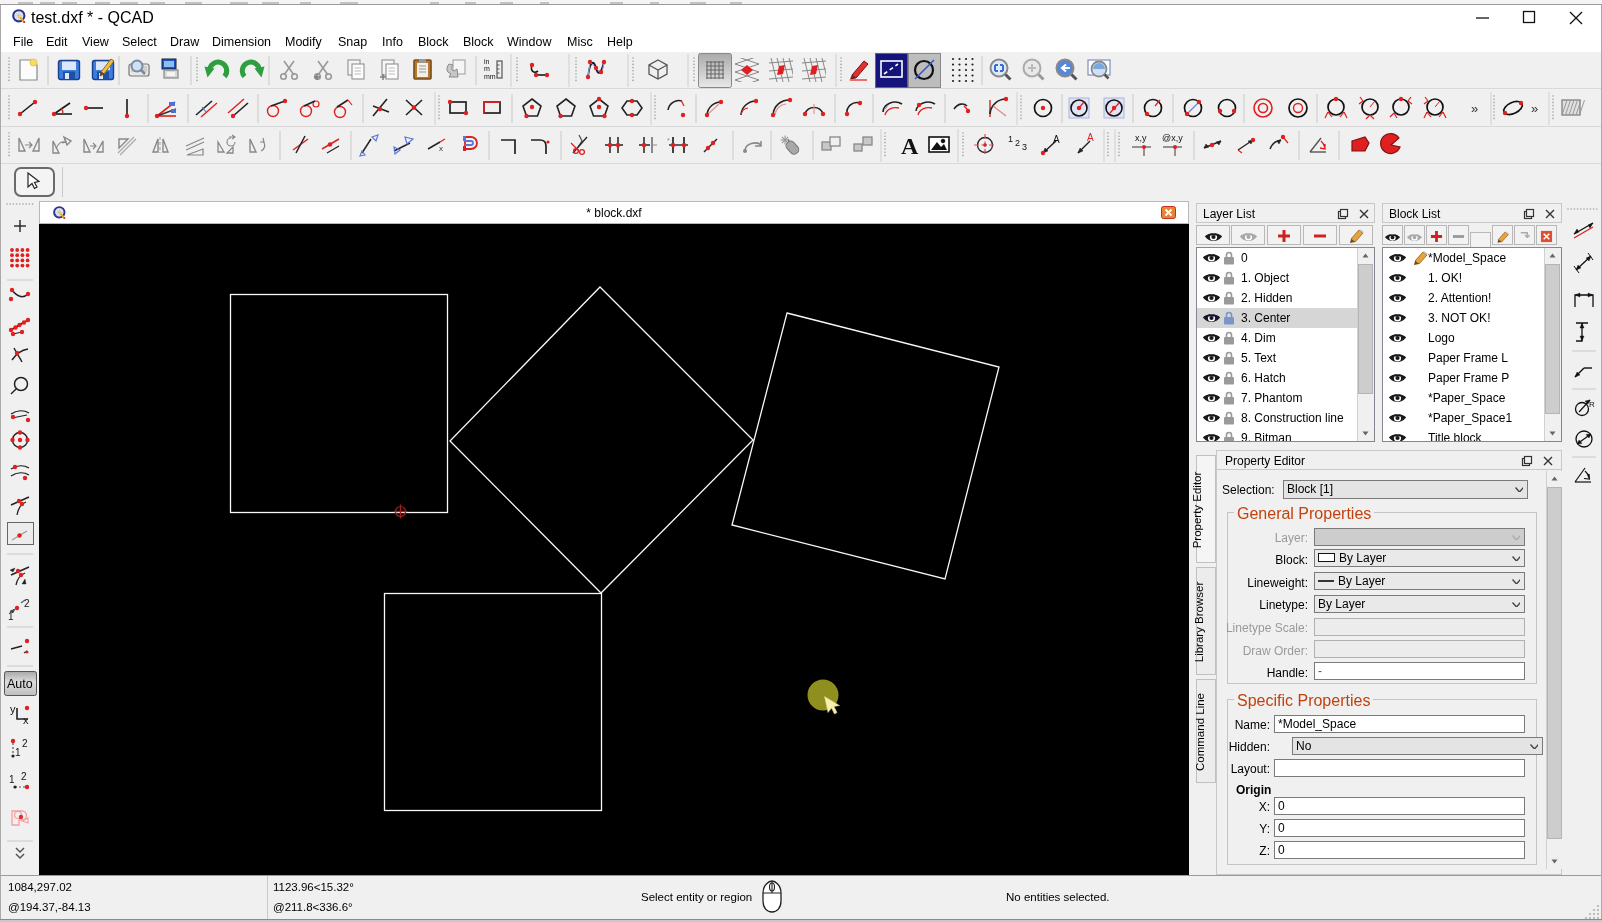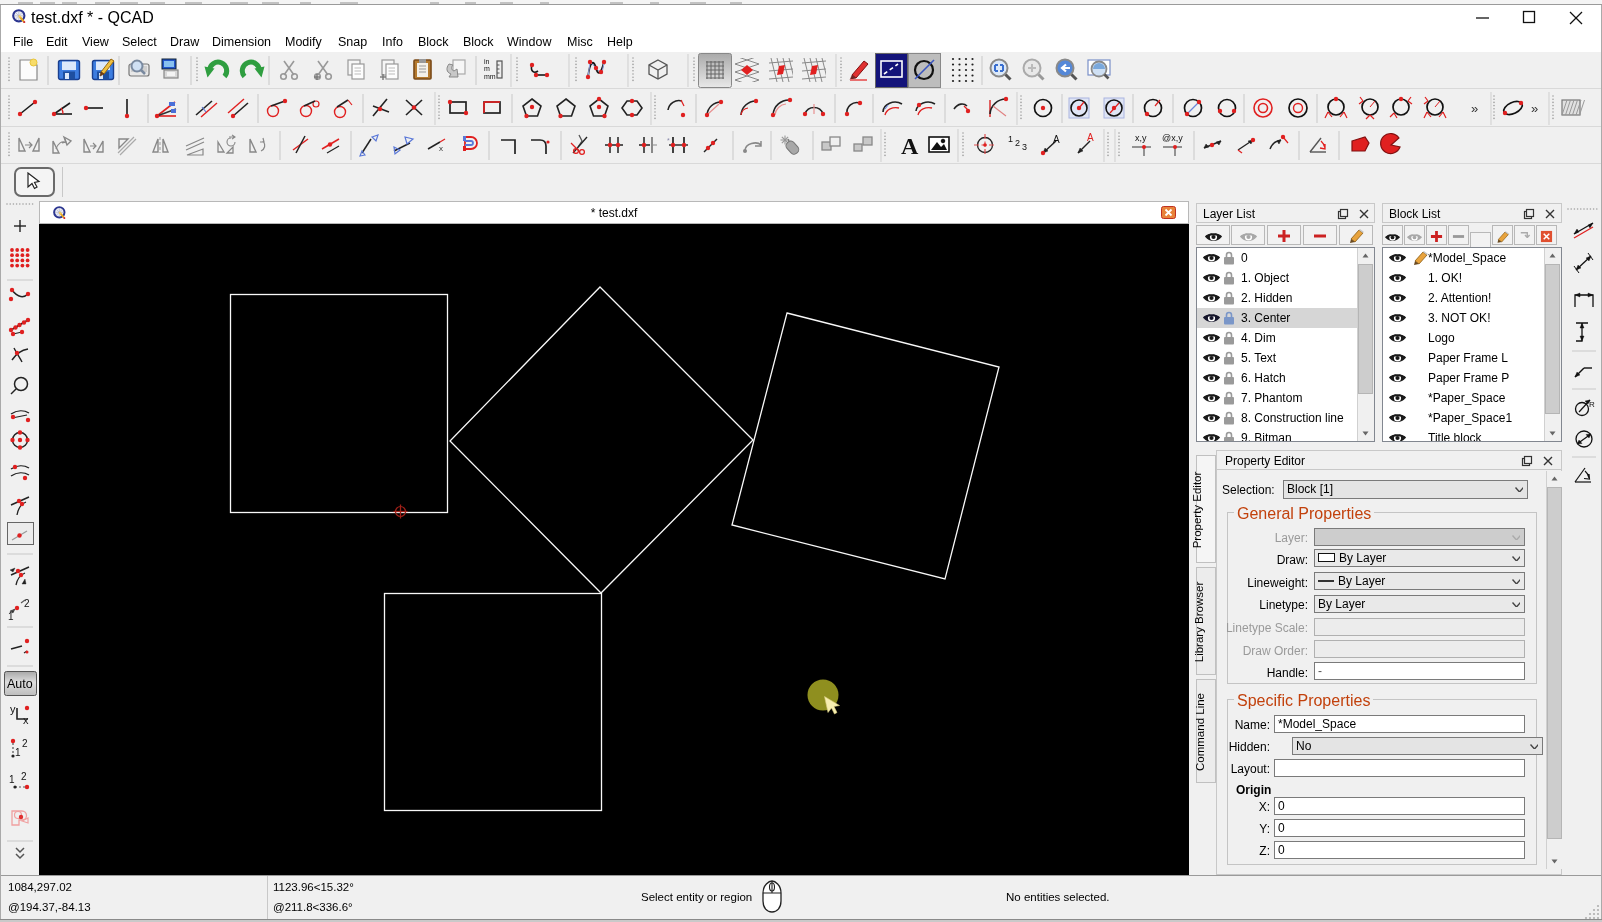--- a/index.html
+++ b/index.html
@@ -1097,21 +1097,21 @@
       </g>
     </svg></div>
 <div class="abs" style="left:39px;top:201px;width:1150px;height:23px;background:#fff;border:1px solid #b8b8b8"></div>
 <svg class="abs" style="left:53px;top:206px" width="13" height="13" viewBox="0 0 14 14">
 <circle cx="6.8" cy="6.8" r="5.6" fill="#eceef6" stroke="#2b3590" stroke-width="2.1"></circle>
 <path d="M2 6.8 h9.6 M6.8 2 v9.6 M3.5 3.5 l6.6 6.6 M10.1 3.5 l-6.6 6.6" stroke="#aab" stroke-width="0.6"></path>
 <path d="M7.5 7.5 L11.8 12.6" stroke="#e8a820" stroke-width="2"></path>
 <path d="M6.8 6.6 L8.6 8.4" stroke="#f6d060" stroke-width="2"></path>
 <circle cx="12.2" cy="13" r="1.1" fill="#d03030"></circle>
 </svg>
-<div class="abs" style="left:39px;top:206px;width:1150px;text-align:center;font-size:12px">* test.dxf</div>
+<div class="abs" style="left:39px;top:206px;width:1150px;text-align:center;font-size:12px">* block.dxf</div>
 <svg class="abs" style="left:1161px;top:206px" width="15" height="13">
 <rect x="0.5" y="0.5" width="14" height="12" rx="2" fill="#e8833a" stroke="#c03020"></rect>
 <path d="M4.5 3.5 L10.5 9.5 M10.5 3.5 L4.5 9.5" stroke="#fff" stroke-width="1.8"></path>
   </svg>
 <div class="abs" style="left:39px;top:224px;width:1150px;height:651px;background:#000"><svg width="1150" height="651" viewBox="0 0 1150 651" style="">
       <rect x="191.5" y="70.5" width="217" height="218" rx="0" fill="none" stroke="#f8f8f8" stroke-width="1.3"></rect>
       <path d="M561 63 L714 216 L562 369 L411 217 z" fill="none" stroke="#f8f8f8" stroke-width="1.3"></path>
       <path d="M748 89 L960 143 L906 355 L693 301 z" fill="none" stroke="#f8f8f8" stroke-width="1.3"></path>
       <rect x="345.5" y="369.5" width="217" height="217" rx="0" fill="none" stroke="#f8f8f8" stroke-width="1.3"></rect>
       <circle cx="361.5" cy="287.5" r="5" fill="none" stroke="#a02018" stroke-width="1.2"></circle>
@@ -1450,21 +1450,21 @@
       <path d="M0.5 0.5 L4.5 5 L8.5 0.5" fill="none" stroke="#444" stroke-width="1.4"></path>
     </svg></div>
 <div class="groupbox abs" style="left:1227px;top:512px;width:310px;height:172px"></div>
 <span class="grouplabel" style="left:1234px;top:505px">General Properties</span>
 <span class="field-label dis" style="left:1216px;top:531px;width:92px">Layer:</span>
 <div class="fbox grey" style="left:1314px;top:528px;width:211px;height:18px">
     <svg class="combo-arrow" width="9" height="6">
       <path d="M0.5 0.5 L4.5 5 L8.5 0.5" fill="none" stroke="#aaa" stroke-width="1.4"></path>
     </svg>
   </div>
-<span class="field-label" style="left:1216px;top:553px;width:92px">Draw:</span>
+<span class="field-label" style="left:1216px;top:553px;width:92px">Block:</span>
 <div class="fbox combo" style="left:1314px;top:549px;width:211px;height:18px"><span style="display:inline-block;width:17px;height:9px;background:#fff;border:1.5px solid #111;margin-right:4px"></span>By Layer<svg class="combo-arrow" width="9" height="6">
       <path d="M0.5 0.5 L4.5 5 L8.5 0.5" fill="none" stroke="#444" stroke-width="1.4"></path>
     </svg></div>
 <span class="field-label" style="left:1216px;top:576px;width:92px">Lineweight:</span>
 <div class="fbox combo" style="left:1314px;top:572px;width:211px;height:18px"><span style="display:inline-block;width:16px;height:2px;background:#333;margin:0 4px 3px 0"></span>By Layer<svg class="combo-arrow" width="9" height="6">
       <path d="M0.5 0.5 L4.5 5 L8.5 0.5" fill="none" stroke="#444" stroke-width="1.4"></path>
     </svg></div>
 <span class="field-label" style="left:1216px;top:598px;width:92px">Linetype:</span>
 <div class="fbox combo" style="left:1314px;top:595px;width:211px;height:18px">By Layer<svg class="combo-arrow" width="9" height="6">
       <path d="M0.5 0.5 L4.5 5 L8.5 0.5" fill="none" stroke="#444" stroke-width="1.4"></path>

